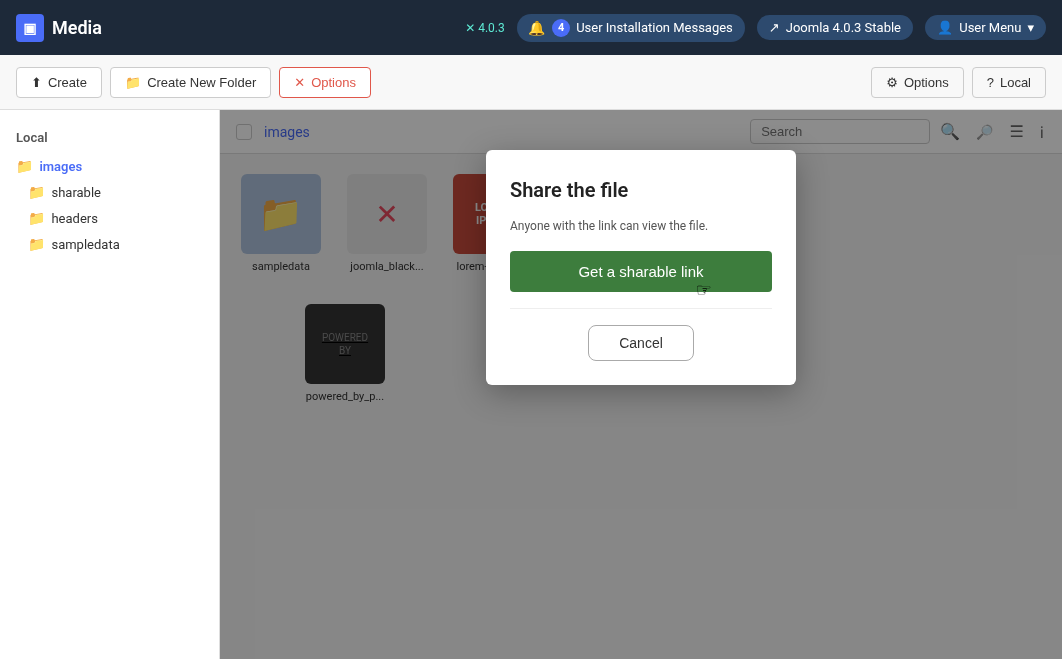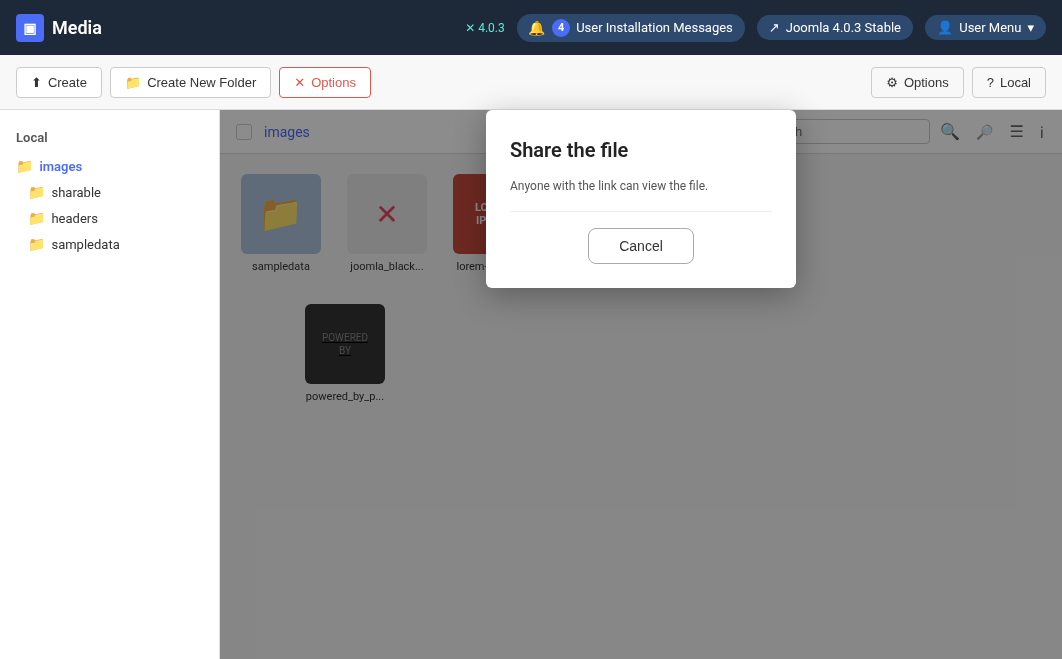--- a/index.html
+++ b/index.html
@@ -214,20 +214,21 @@
     }
 
     
     .overlay {
       position: absolute;
       top: 0; left: 0; right: 0; bottom: 0;
       background: rgba(0,0,0,0.45);
       display: flex;
       align-items: flex-start;
       justify-content: center;
+      padding-top: 40px;
       z-index: 100;
     }
 
     
     .modal {
       background: #fff;
       border-radius: 6px;
       box-shadow: 0 8px 32px rgba(0,0,0,0.3);
       width: 310px;
       padding: 28px 24px 24px;
@@ -393,20 +394,26 @@
           <span style="color:#888; font-size:10px; text-align:center; padding:4px; line-height:1.3;">POWERED<br>BY</span>
         </div>
         <span class="file-name">powered_by_p...</span>
       </div>
     </div>
 
     <div class="overlay">
       <div class="modal">
         <div class="modal-title">Share the file</div>
         <div class="modal-desc">Anyone with the link can view the file.</div>
+        <div style="position: relative; display: inline-block; width: 100%;">
+          <button class="modal-btn-share">
+            <span>Get a sharable link</span>
+          </button>
+          <span class="cursor-indicator" style="position:absolute; right: 60px; bottom: 8px; font-size: 18px; pointer-events: none;">☞</span>
+        </div>
         <hr class="modal-divider">
         <button class="modal-btn-cancel">
           <span>Cancel</span>
         </button>
       </div>
     </div>
   </div>
 </div>
 
 </body></html>

